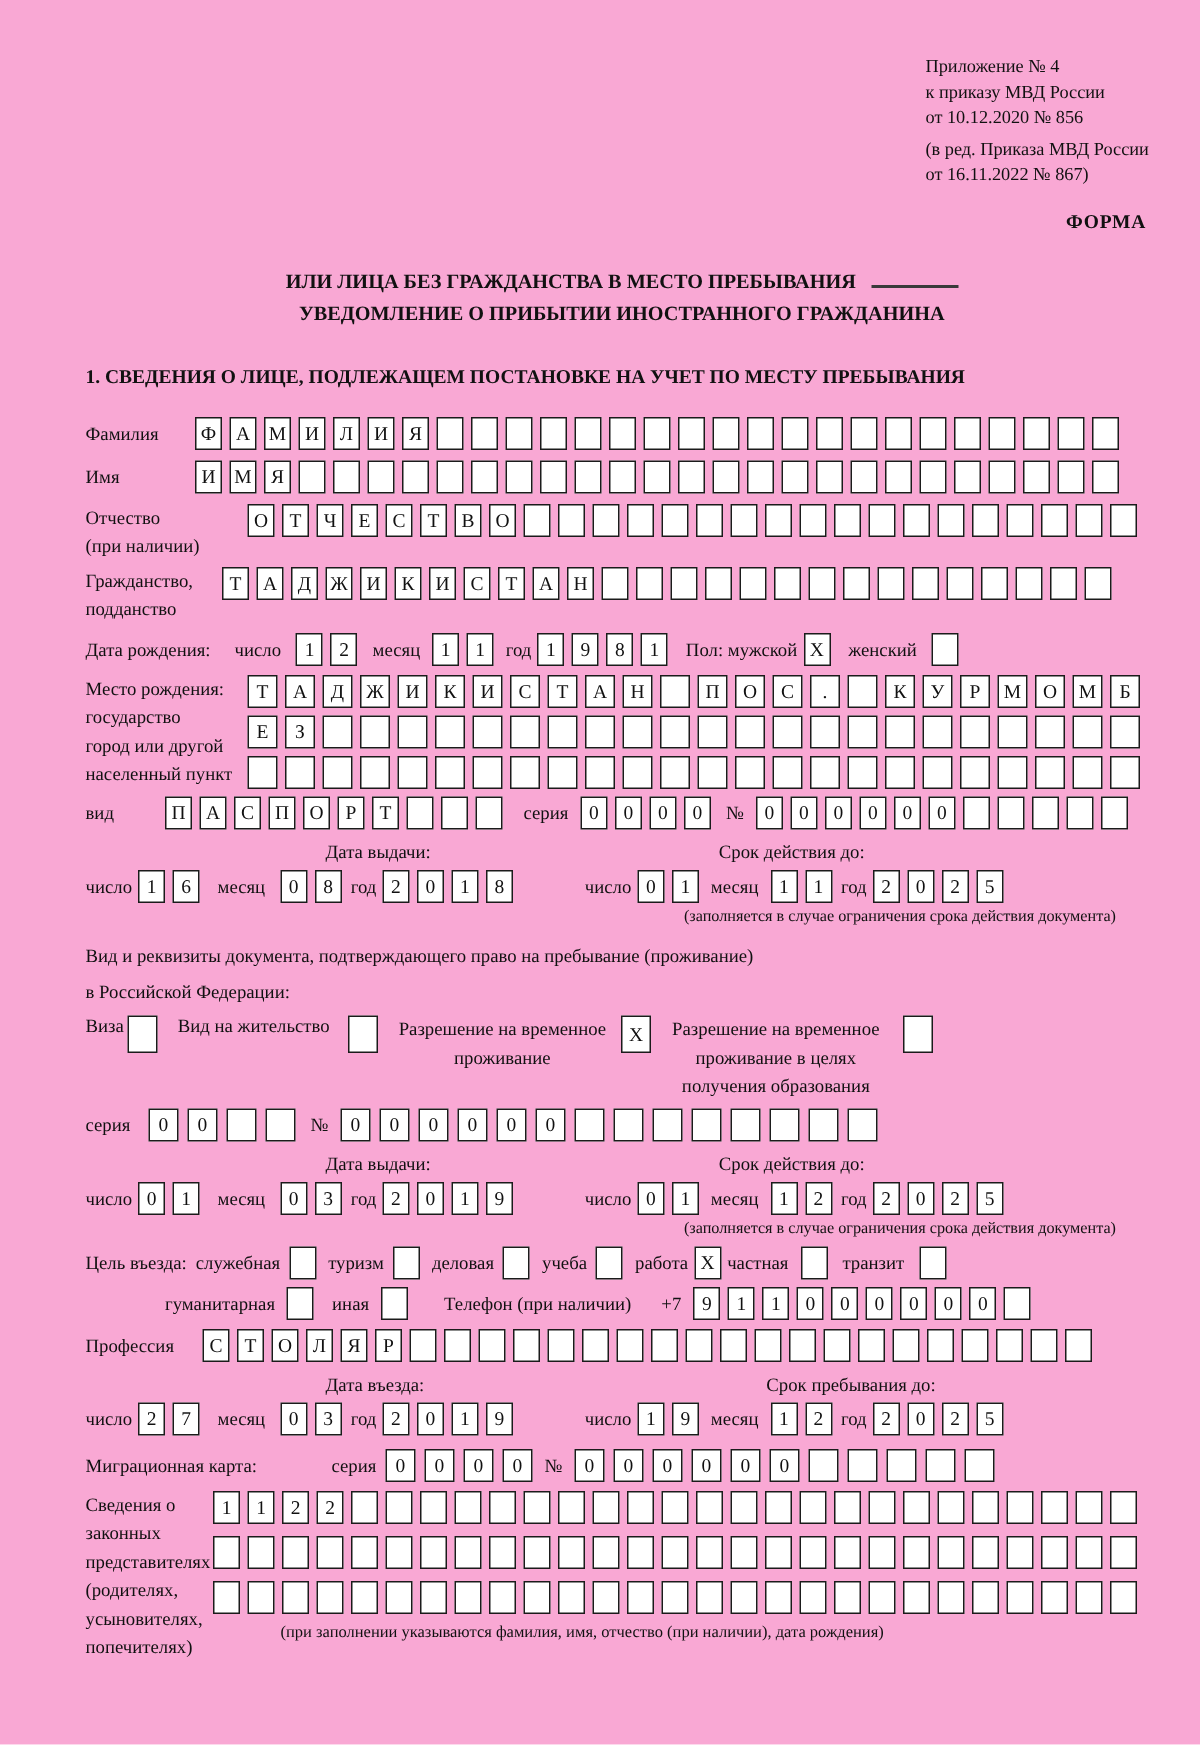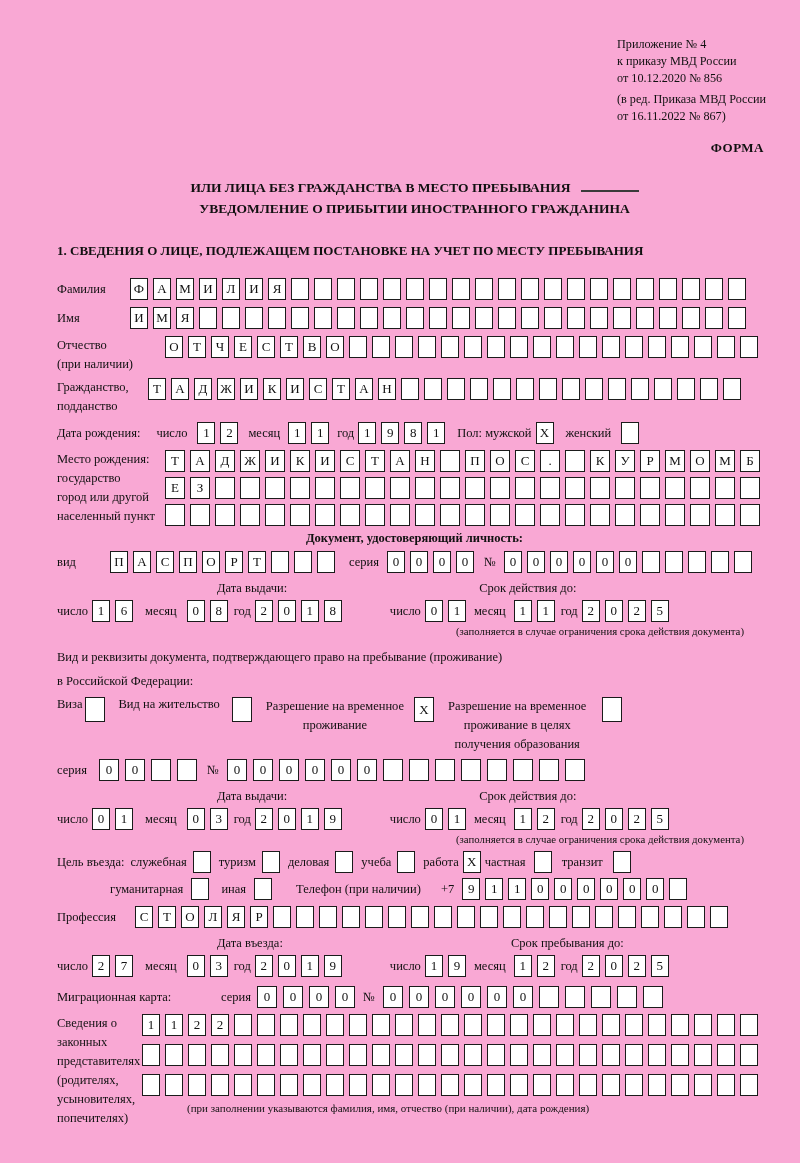--- a/index.html
+++ b/index.html
@@ -330,21 +330,20 @@
           <div class="cell"></div>
           <div class="cell"></div>
           <div class="cell"></div>
           <div class="cell"></div>
           <div class="cell"></div>
           <div class="cell"></div>
         </div>
     </div>
   </div>
 
-  <div class="docheading">Документ, удостоверяющий личность:</div>
 
   <div class="frow" style="margin-top:5px">
     <div class="lblcol w53">вид</div>
     <div class="cells">
         <div class="cell">П</div>
         <div class="cell">А</div>
         <div class="cell">С</div>
         <div class="cell">П</div>
         <div class="cell">О</div>
         <div class="cell">Р</div>

